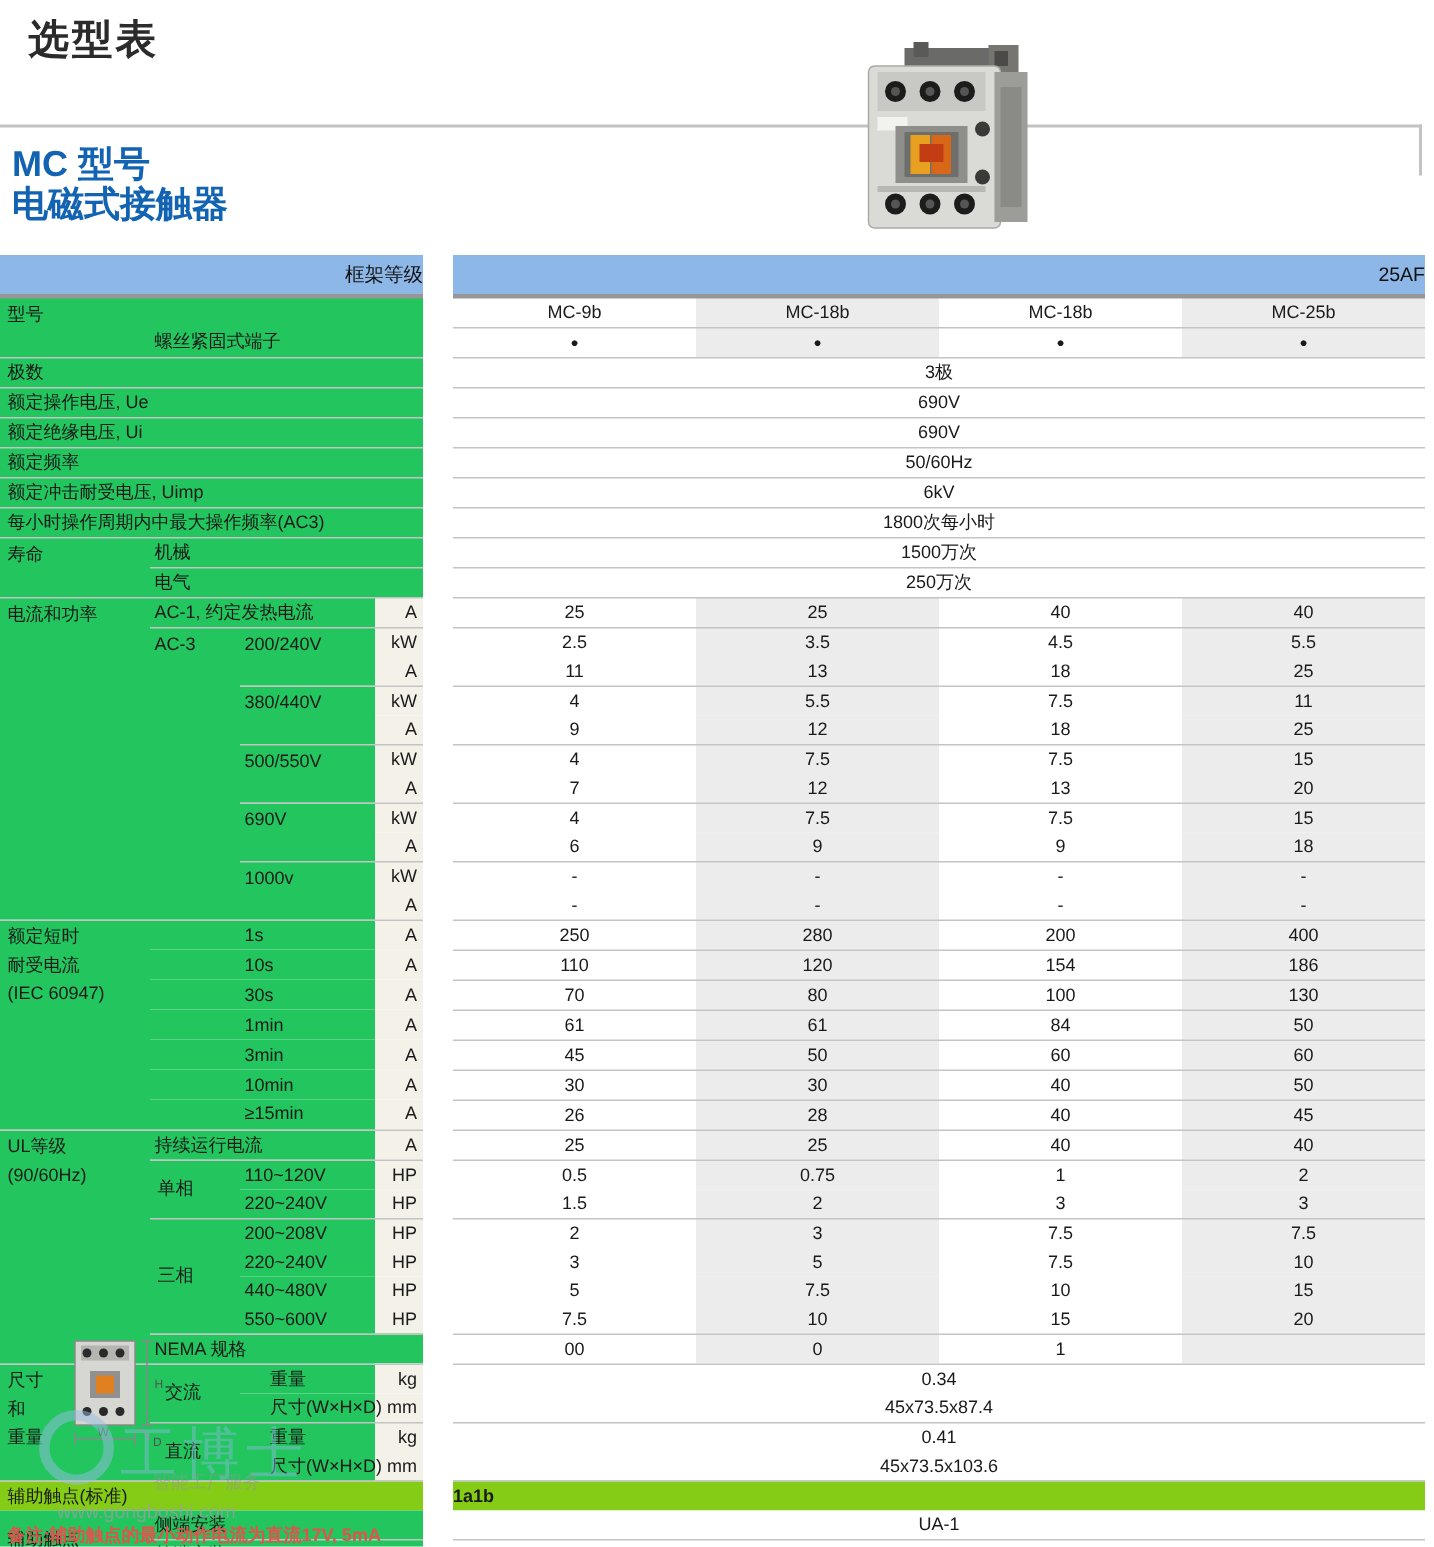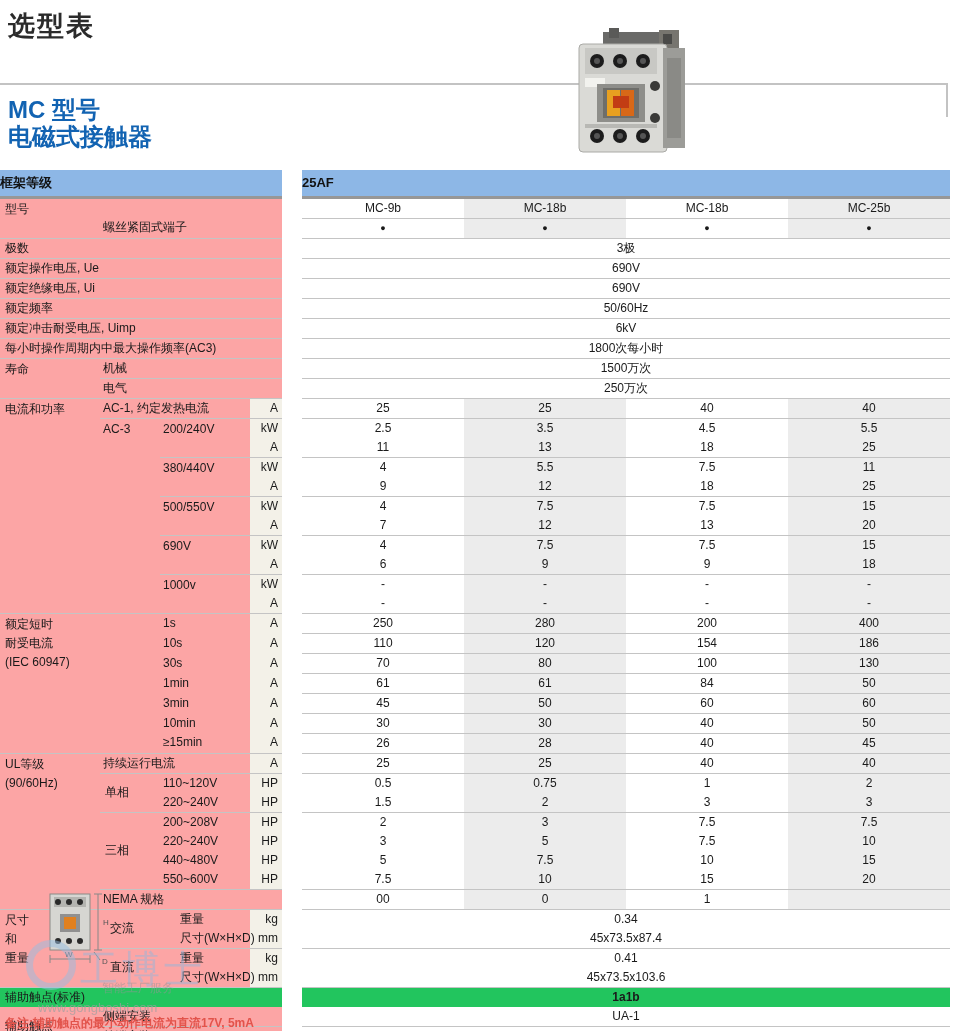--- a/index.html
+++ b/index.html
@@ -1,29 +1,29 @@
 <!DOCTYPE html>
 <html><head>
 <meta charset="utf-8">
 <style>
 *{margin:0;padding:0;box-sizing:border-box}
 html,body{background:#fff}
 body{width:956px;height:1031px;position:relative;overflow:hidden;
      font-family:"Liberation Sans","DejaVu Sans",sans-serif;color:#1a1a1a}
-.page-title{position:absolute;left:8px;top:8px;font-size:27px;font-weight:bold;color:#2b2b2b;letter-spacing:2px}
+.page-title{position:absolute;left:19px;top:8px;font-size:27px;font-weight:bold;color:#2b2b2b;letter-spacing:2px}
 .hrline{position:absolute;left:0;top:83px;width:948px;height:2px;background:#c3c3c3}
 .vline{position:absolute;left:946px;top:83px;width:2px;height:34px;background:#c3c3c3}
 .ptitle{position:absolute;left:8px;top:96px;font-size:24px;font-weight:bold;color:#1263b2;line-height:27px}
 .photo{position:absolute;left:563px;top:28px;z-index:2}
 table{position:absolute;left:0;top:170px;border-collapse:collapse;table-layout:fixed;width:950px;z-index:1}
 td{height:19px;font-size:12px;padding:0;vertical-align:middle;white-space:nowrap;overflow:visible;line-height:19px}
-.band{background:#8db7e6;border-bottom:3px solid #979797;height:27px;font-weight:bold;font-size:13px;text-align:left;color:#111}
+.band{background:#8db7e6;border-bottom:3px solid #979797;height:27px;font-weight:normal;font-size:13px;text-align:right;color:#111}
 .gap{background:#fff}
-.l{background:#fca5a5}
-.bl{background:#22c55e}
+.l{background:#22c55e}
+.bl{background:#84cc16}
 .d{text-align:center;background:#fff}
 .s{background:#ececec}
 .u{text-align:right;padding-right:4px;background:#f3f1e8}
 .bb{border-bottom:1px solid #c4c4c4}
 .dk{border-bottom:3px solid #979797}
 .vt{vertical-align:top;padding-top:1px}
 .pl5{padding-left:5px}
 .pl3{padding-left:3px}
 .pl10{padding-left:10px}
 .pl20{padding-left:20px}
@@ -387,21 +387,21 @@
   <td class="u">kg</td>
   <td class="d" colspan="4">0.41</td>
 </tr>
 <tr>
   <td class="l pl20 bb">尺寸(W×H×D)</td>
   <td class="u bb">mm</td>
   <td class="d bb" colspan="4">45x73.5x103.6</td>
 </tr>
 <tr>
   <td class="bl pl5" colspan="4">辅助触点(标准)</td>
-  <td class="bl bold" colspan="4" style="text-align:center">1a1b</td>
+  <td class="bl bold" colspan="4" style="">1a1b</td>
 </tr>
 <tr>
   <td class="l pl5 dk" rowspan="2">辅助触点</td>
   <td class="l pl3 bb" colspan="3">侧端安装</td>
   <td class="d bb" colspan="4">UA-1</td>
 </tr>
 <tr>
   <td class="l pl3 dk" colspan="3">前端安装</td>
   <td class="d dk" colspan="4">UA-2，UA-4</td>
 </tr>

